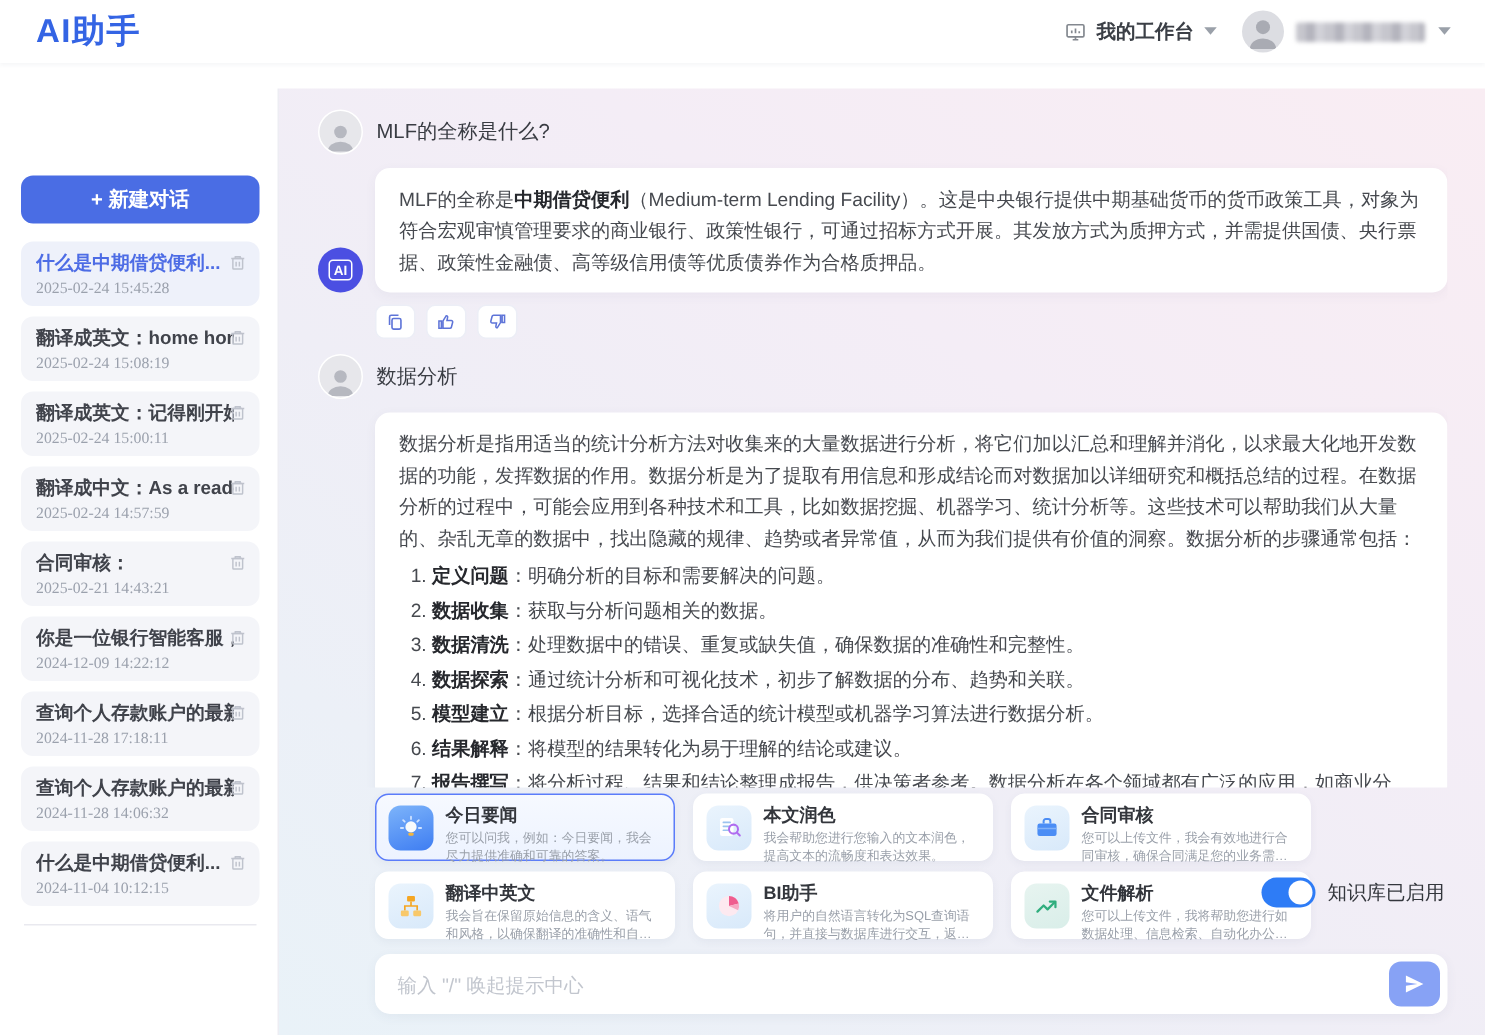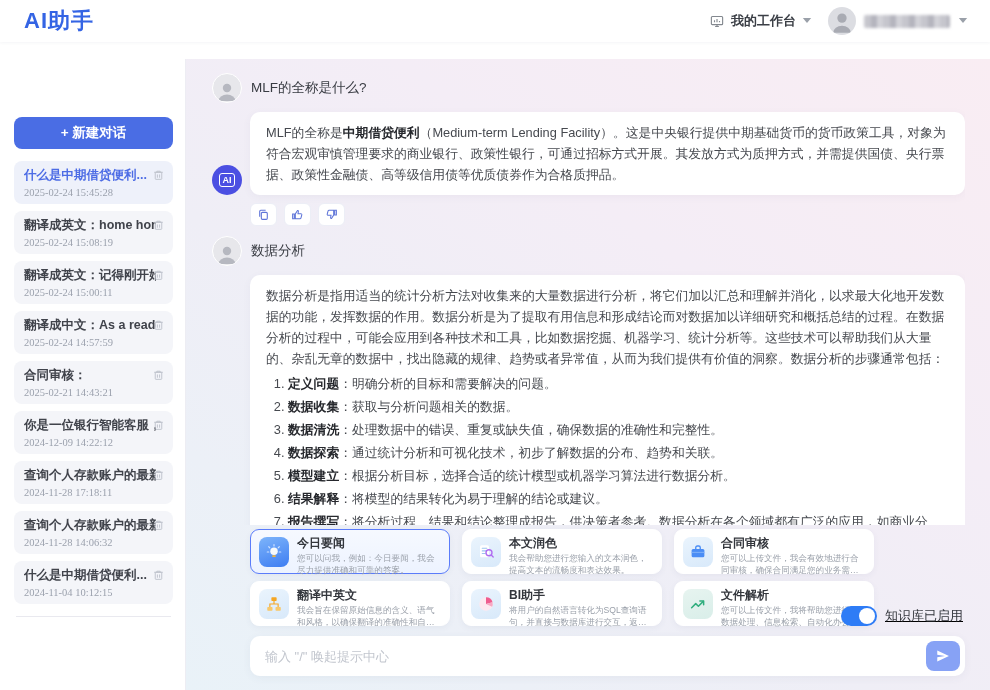--- a/index.html
+++ b/index.html
@@ -76,21 +76,21 @@
   .feature-icon { width:30px; height:30px; border-radius:8px; flex:0 0 30px; display:flex;
     align-items:center; justify-content:center; margin-top:2px; }
   .fi-news { background:linear-gradient(160deg,#7db4fa,#3e7df2); }
   .fi-light { background:linear-gradient(160deg,#eaf4fd,#d8e9fa); }
   .fi-green { background:linear-gradient(160deg,#e7f4f0,#d9eee9); }
   .feature-body { min-width:0; }
   .feature-title { font-size:12px; font-weight:bold; color:#33363c; line-height:14px; margin-top:1px; }
   .feature-desc { font-size:8.6px; color:#9aa0aa; line-height:11.5px; margin-top:3px;
     display:-webkit-box; -webkit-line-clamp:2; -webkit-box-orient:vertical; overflow:hidden; }
 
-  .kb-toggle-wrap { position:absolute; right:2px; bottom:0; display:flex; align-items:center; gap:8px;text-decoration:underline; }
+  .kb-toggle-wrap { position:absolute; right:2px; bottom:21px; display:flex; align-items:center; gap:8px; }
   .toggle { width:36px; height:20px; border-radius:10px; background:#2e7cf6; position:relative; cursor:pointer; }
   .toggle-knob { width:16px; height:16px; border-radius:50%; background:#fff; position:absolute;
     top:2px; right:2px; }
   .kb-label { font-size:13px; color:#33363c; }
 
   
   .input-bar { margin-left:38px; margin-top:10px; height:40px; background:#fff; border-radius:10px;
     display:flex; align-items:center; padding:0 5px 0 15px; box-shadow:0 2px 8px rgba(70,80,120,.06); flex:0 0 40px; }
   .prompt-input { flex:1; border:none; outline:none; font-size:13px; color:#333; background:transparent;
     font-family:"Liberation Sans",sans-serif; }

